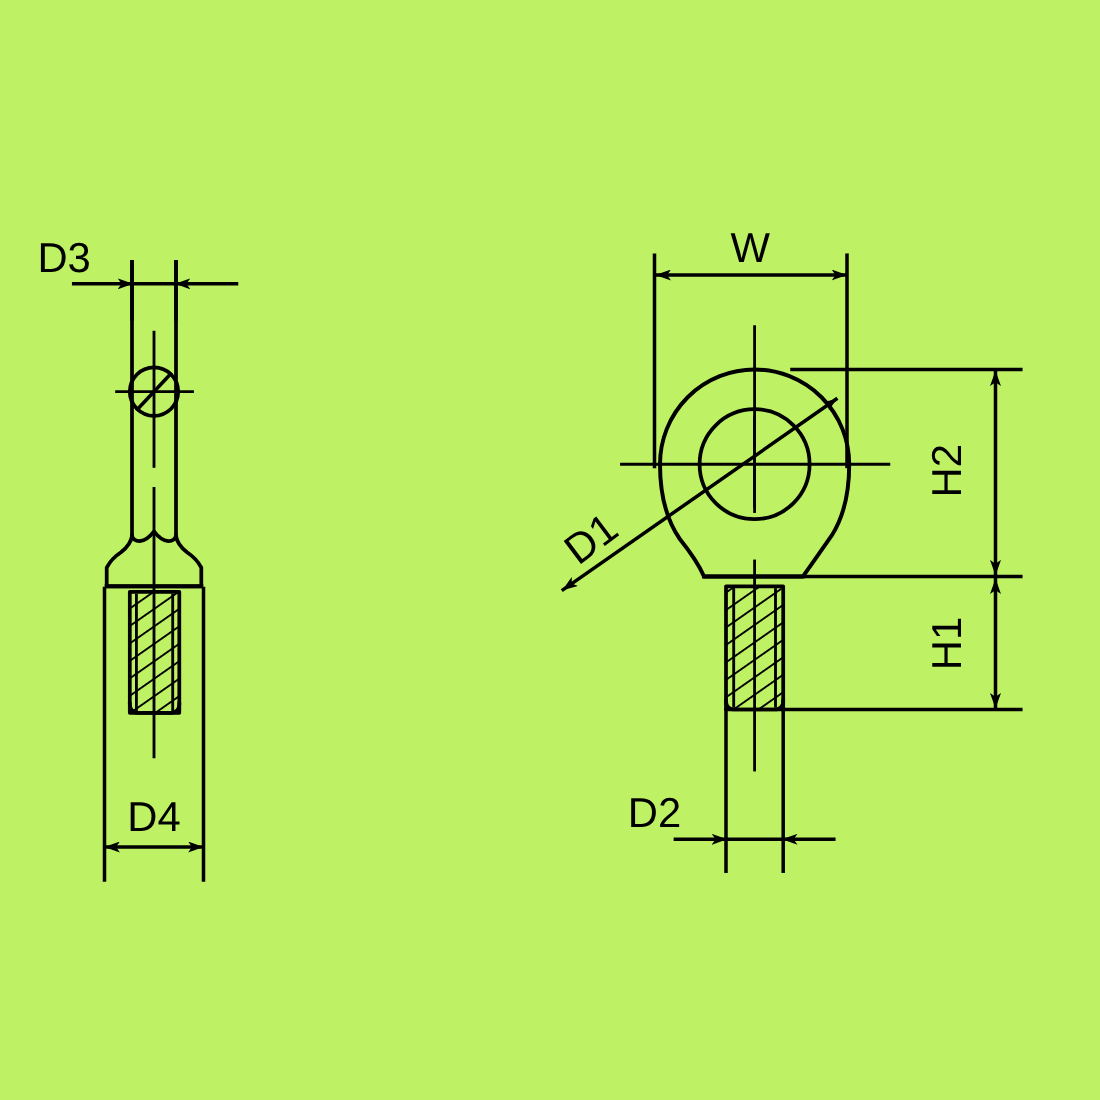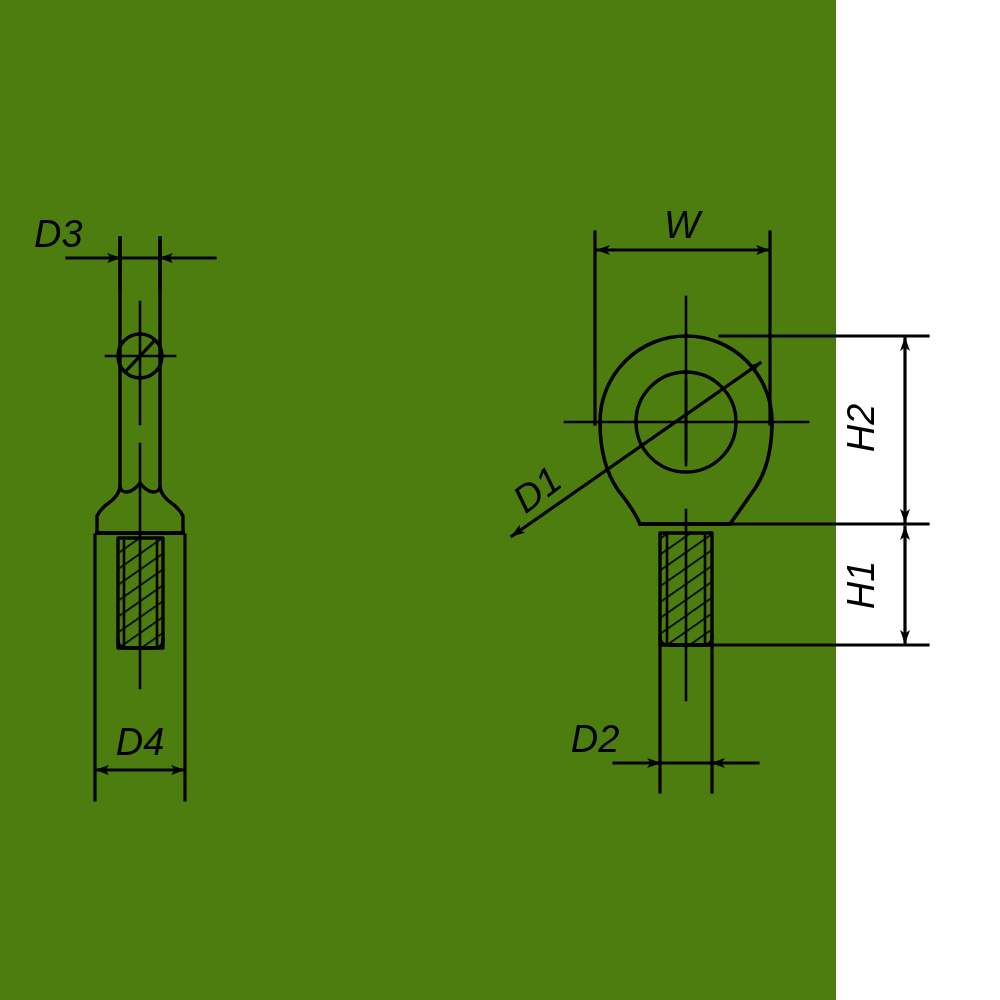--- a/index.html
+++ b/index.html
@@ -8,24 +8,23 @@
     background: #ffffff;
   }
   body {
     width: 1000px;
     height: 1000px;
     font-family: "Liberation Sans", sans-serif;
     overflow: hidden;
   }
   #drawing-root {
     position: relative;
-    width: 836px;
+    width: 1000px;
     height: 1000px;
-    background: #4d7c0f;
-    font-style: italic;
+    background: #bef264;
   }
   svg#cad {
     display: block;
     width: 1000px;
     height: 1000px;
   }
   .dim-label {
     font-family: "Liberation Sans", sans-serif;
     font-size: 36px;
     fill: #000000;

